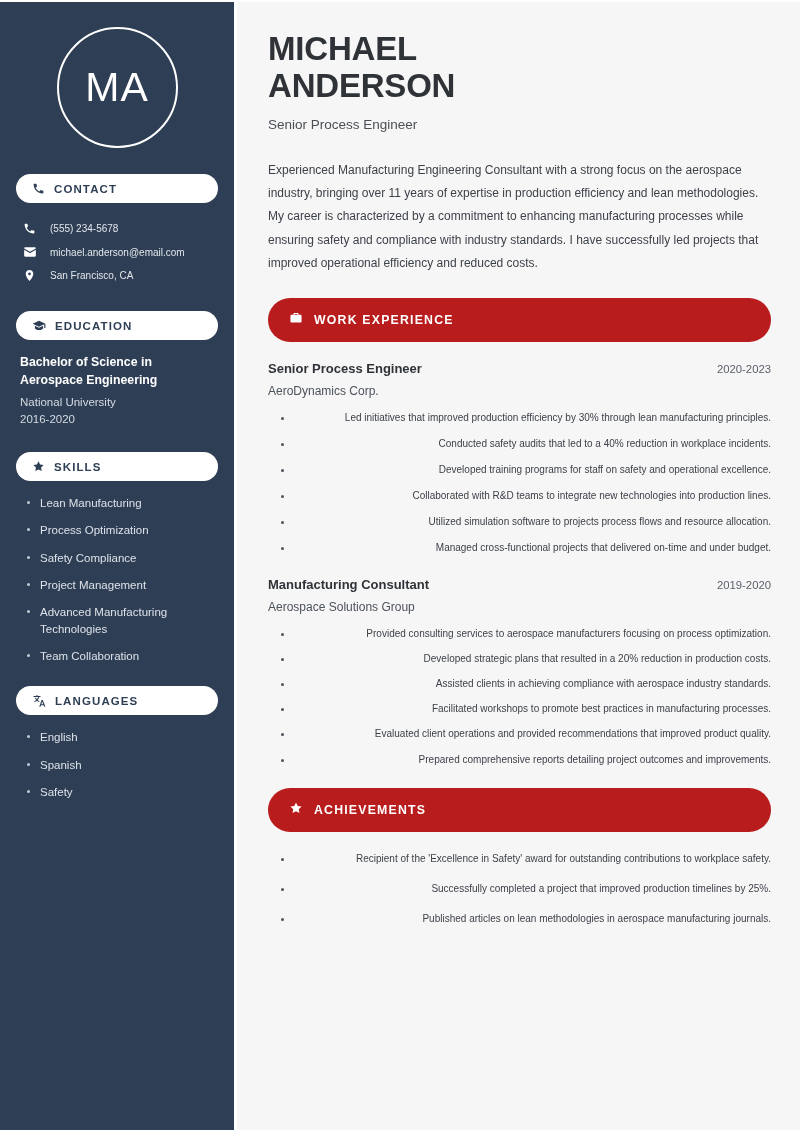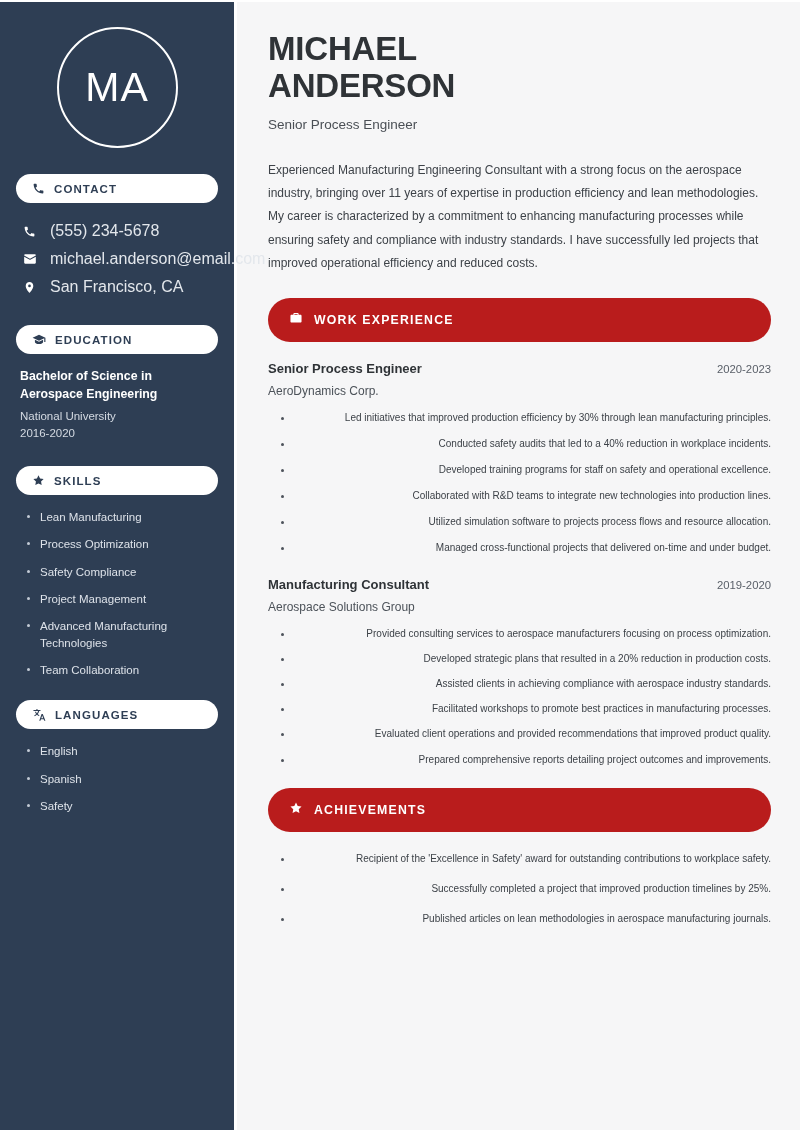--- a/index.html
+++ b/index.html
@@ -70,21 +70,21 @@
     letter-spacing: 1.1px;
   }
   .pill svg { display: block; }
 
   .contact-list { margin-bottom: 24px; }
   .contact-row {
     display: flex;
     align-items: center;
     gap: 13px;
     padding: 5px 4px 5px 6px;
-    font-size: 16px;
+    font-size: 10px;
     color: #e3e7ec;
   }
   .contact-row .ci { flex: 0 0 15px; display: flex; justify-content: center; }
 
   .edu-block { padding: 0 4px 0 4px; margin-bottom: 24px; }
   .edu-degree {
     font-size: 12.3px;
     font-weight: bold;
     color: #ffffff;
     line-height: 1.45;

